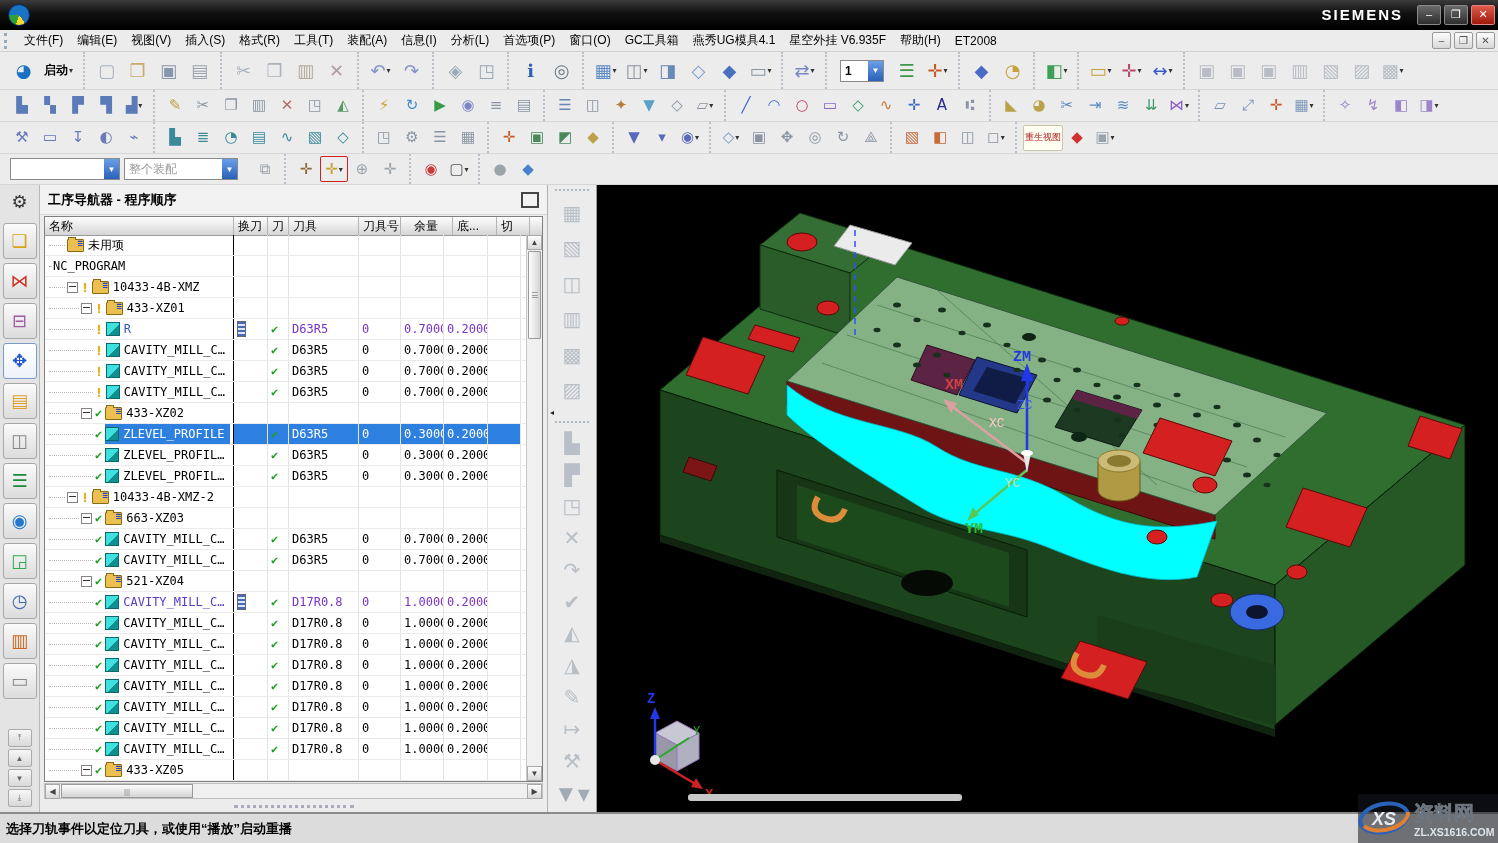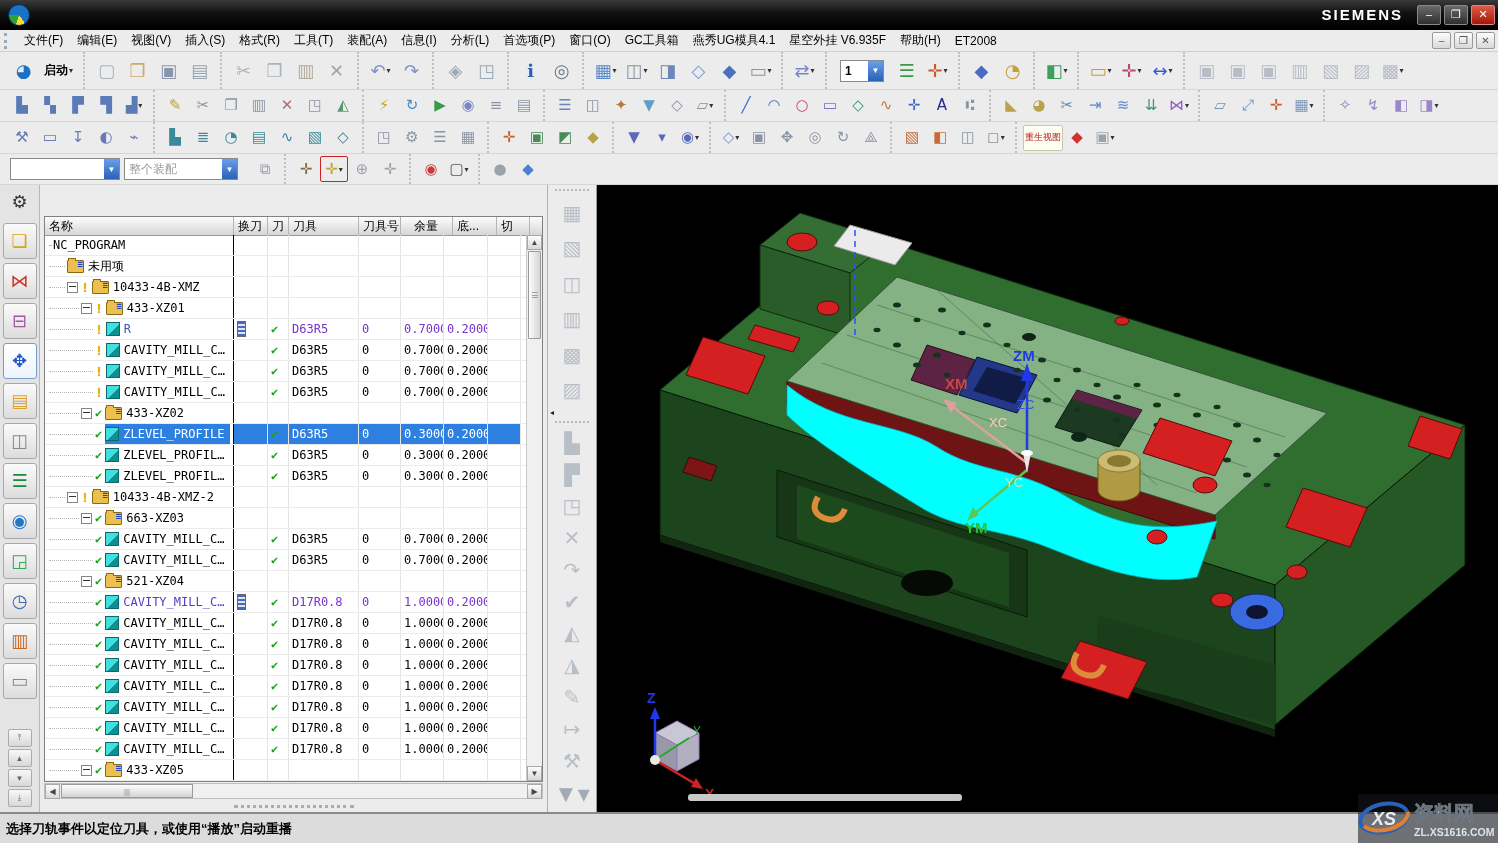--- a/index.html
+++ b/index.html
@@ -126,21 +126,21 @@
   .sash{position:absolute;left:0;right:0;bottom:0;height:12px;display:flex;align-items:center;justify-content:center;}
   .sash .dots{width:120px;border-top:3px dotted #aab;}
   
   .strip{position:absolute;left:548px;top:0;width:49px;height:627px;background:#ececec;
     border-right:1px solid #9a9a9a;box-sizing:border-box;display:flex;flex-direction:column;align-items:center;overflow:hidden;}
   .striph{width:34px;border-top:2px dotted #b0b8c4;margin:4px 0;}
   .stripi{width:34px;height:34px;margin:2px 0;display:flex;align-items:center;justify-content:center;
     font-size:20px;color:#a8b0ba;opacity:.75;}
   .stripmark{align-self:flex-start;margin-left:2px;color:#222;font-size:8px;}
   
-  .viewport{position:absolute;left:597px;top:0;width:901px;height:627px;background:#000;overflow:hidden;}
+  .viewport{position:absolute;left:597px;top:0;width:901px;height:627px;background:#000;overflow:hidden;font-family:Liberation Mono, monospace;}
   .viewport svg{display:block;}
   
   .watermark{position:absolute;right:0;bottom:0;width:140px;height:49px;z-index:50;}
   
   .statusbar{position:absolute;left:0;top:812px;width:1498px;height:31px;background:#dcdcdc;
     border-top:2px solid #8a8a8a;box-sizing:border-box;display:flex;align-items:center;}
   .status-msg{font-size:13px;font-weight:bold;padding-left:6px;white-space:nowrap;}
 </style>
 </head>
 <body>
@@ -709,53 +709,57 @@
       <div class="resbtn" style="color: rgb(136, 136, 136);">▭</div>
       <div class="res-scroll">
         <div class="sclbtn">⤒</div>
         <div class="sclbtn">▲</div>
         <div class="sclbtn">▼</div>
         <div class="sclbtn">⤓</div>
       </div>
     </div>
 
   <div class="navpanel">
+    <div class="pn-title">
+      <span>工序导航器 - 程序顺序</span>
+      <span class="float-btn"></span>
+    </div>
     <div class="pn-table">
       <div class="thead" id="thead">
           <div class="hc" style="width: 189px;">名称</div>
           <div class="hc" style="width: 34px;">换刀</div>
           <div class="hc" style="width: 21px;">刀</div>
           <div class="hc" style="width: 70px;">刀具</div>
           <div class="hc" style="width: 42px;">刀具号</div>
           <div class="hc" style="width: 43px; margin-left: 9px;">余量</div>
           <div class="hc" style="width: 44px;">底...</div>
           <div class="hc" style="width: 33px;">切</div>
         </div>
       <div class="tbody" id="tbody">
           <div class="trow">
             <div class="cell namecell" style="width: 189px;">
-              <span class="pre" style="width: 2px;"></span>
-              <span class="hi">
-                <span class="nm">NC_PROGRAM</span>
+              <span class="pre" style="width: 16px;"></span>
+              <span class="hi">
+                <span class="folder"></span>
+                <span class="nm">未用项</span>
               </span>
             </div>
             <div class="cell" style="width: 34px;"></div>
             <div class="cell" style="width: 21px;"></div>
             <div class="cell" style="width: 70px;"></div>
             <div class="cell" style="width: 42px;"></div>
             <div class="cell" style="width: 43px;"></div>
             <div class="cell" style="width: 44px;"></div>
             <div class="cell" style="width: 33px;"></div>
           </div>
           <div class="trow">
             <div class="cell namecell" style="width: 189px;">
-              <span class="pre" style="width: 16px;"></span>
-              <span class="hi">
-                <span class="folder"></span>
-                <span class="nm">未用项</span>
+              <span class="pre" style="width: 2px;"></span>
+              <span class="hi">
+                <span class="nm">NC_PROGRAM</span>
               </span>
             </div>
             <div class="cell" style="width: 34px;"></div>
             <div class="cell" style="width: 21px;"></div>
             <div class="cell" style="width: 70px;"></div>
             <div class="cell" style="width: 42px;"></div>
             <div class="cell" style="width: 43px;"></div>
             <div class="cell" style="width: 44px;"></div>
             <div class="cell" style="width: 33px;"></div>
           </div>

